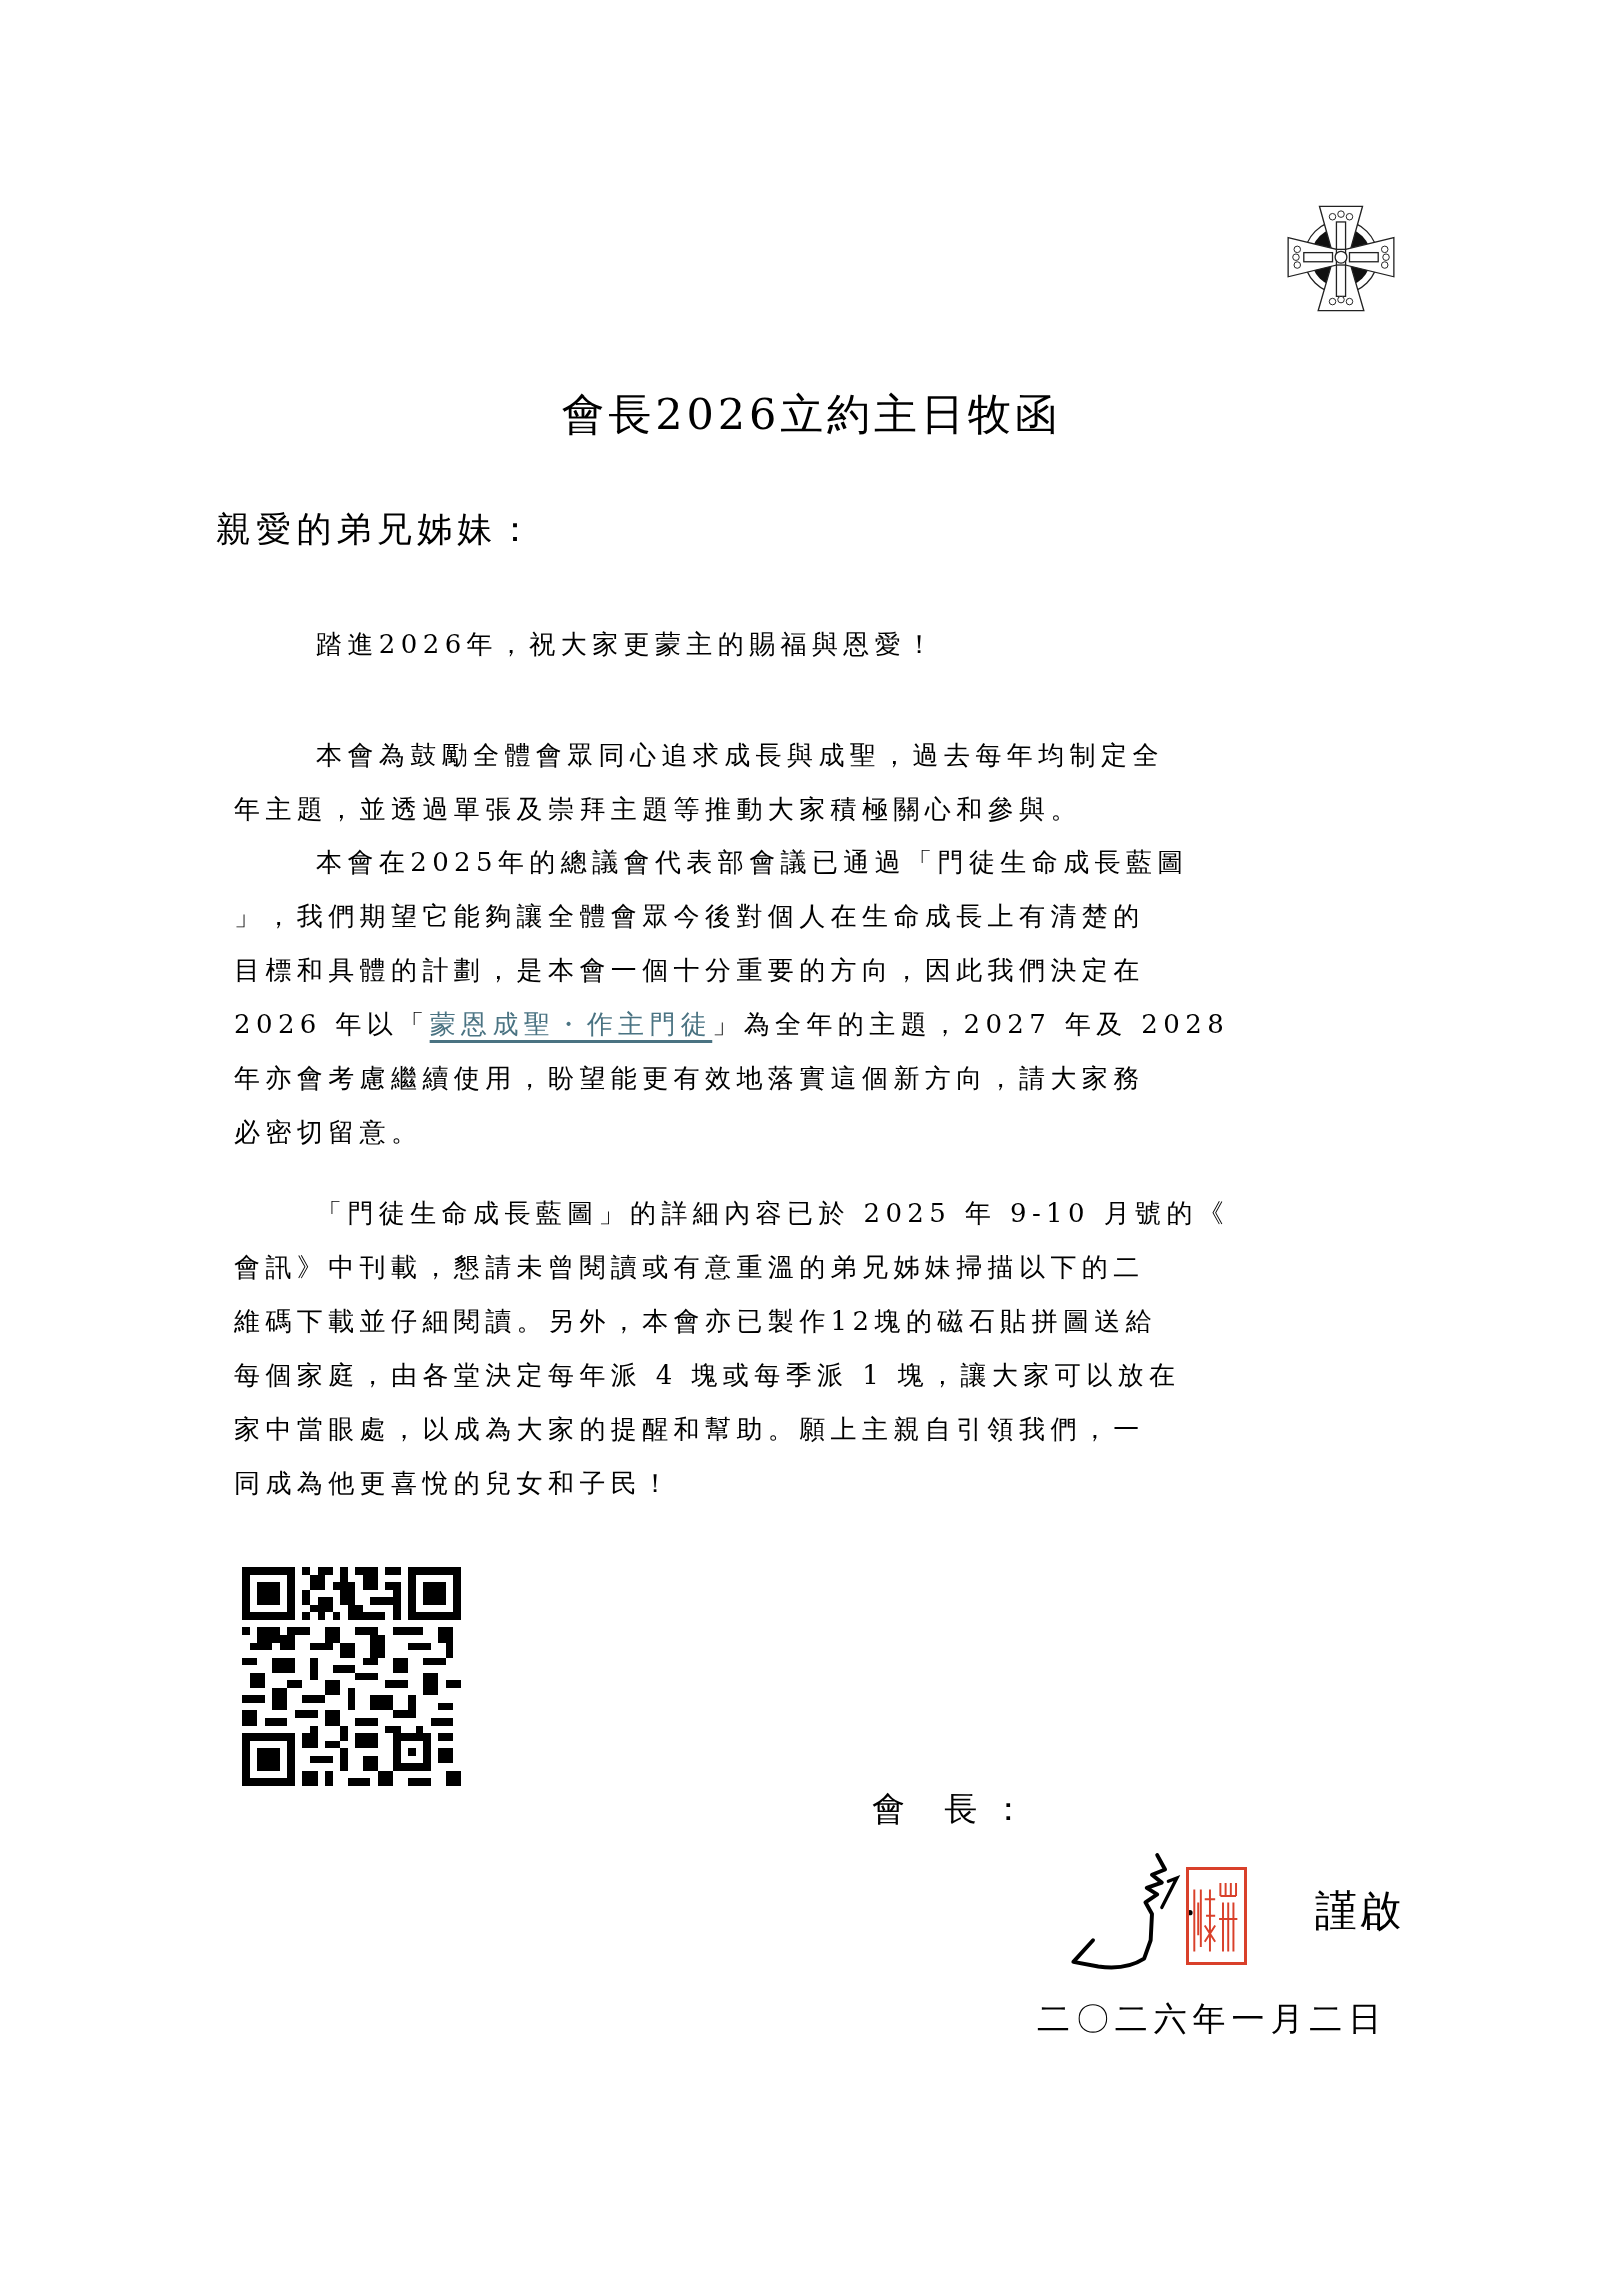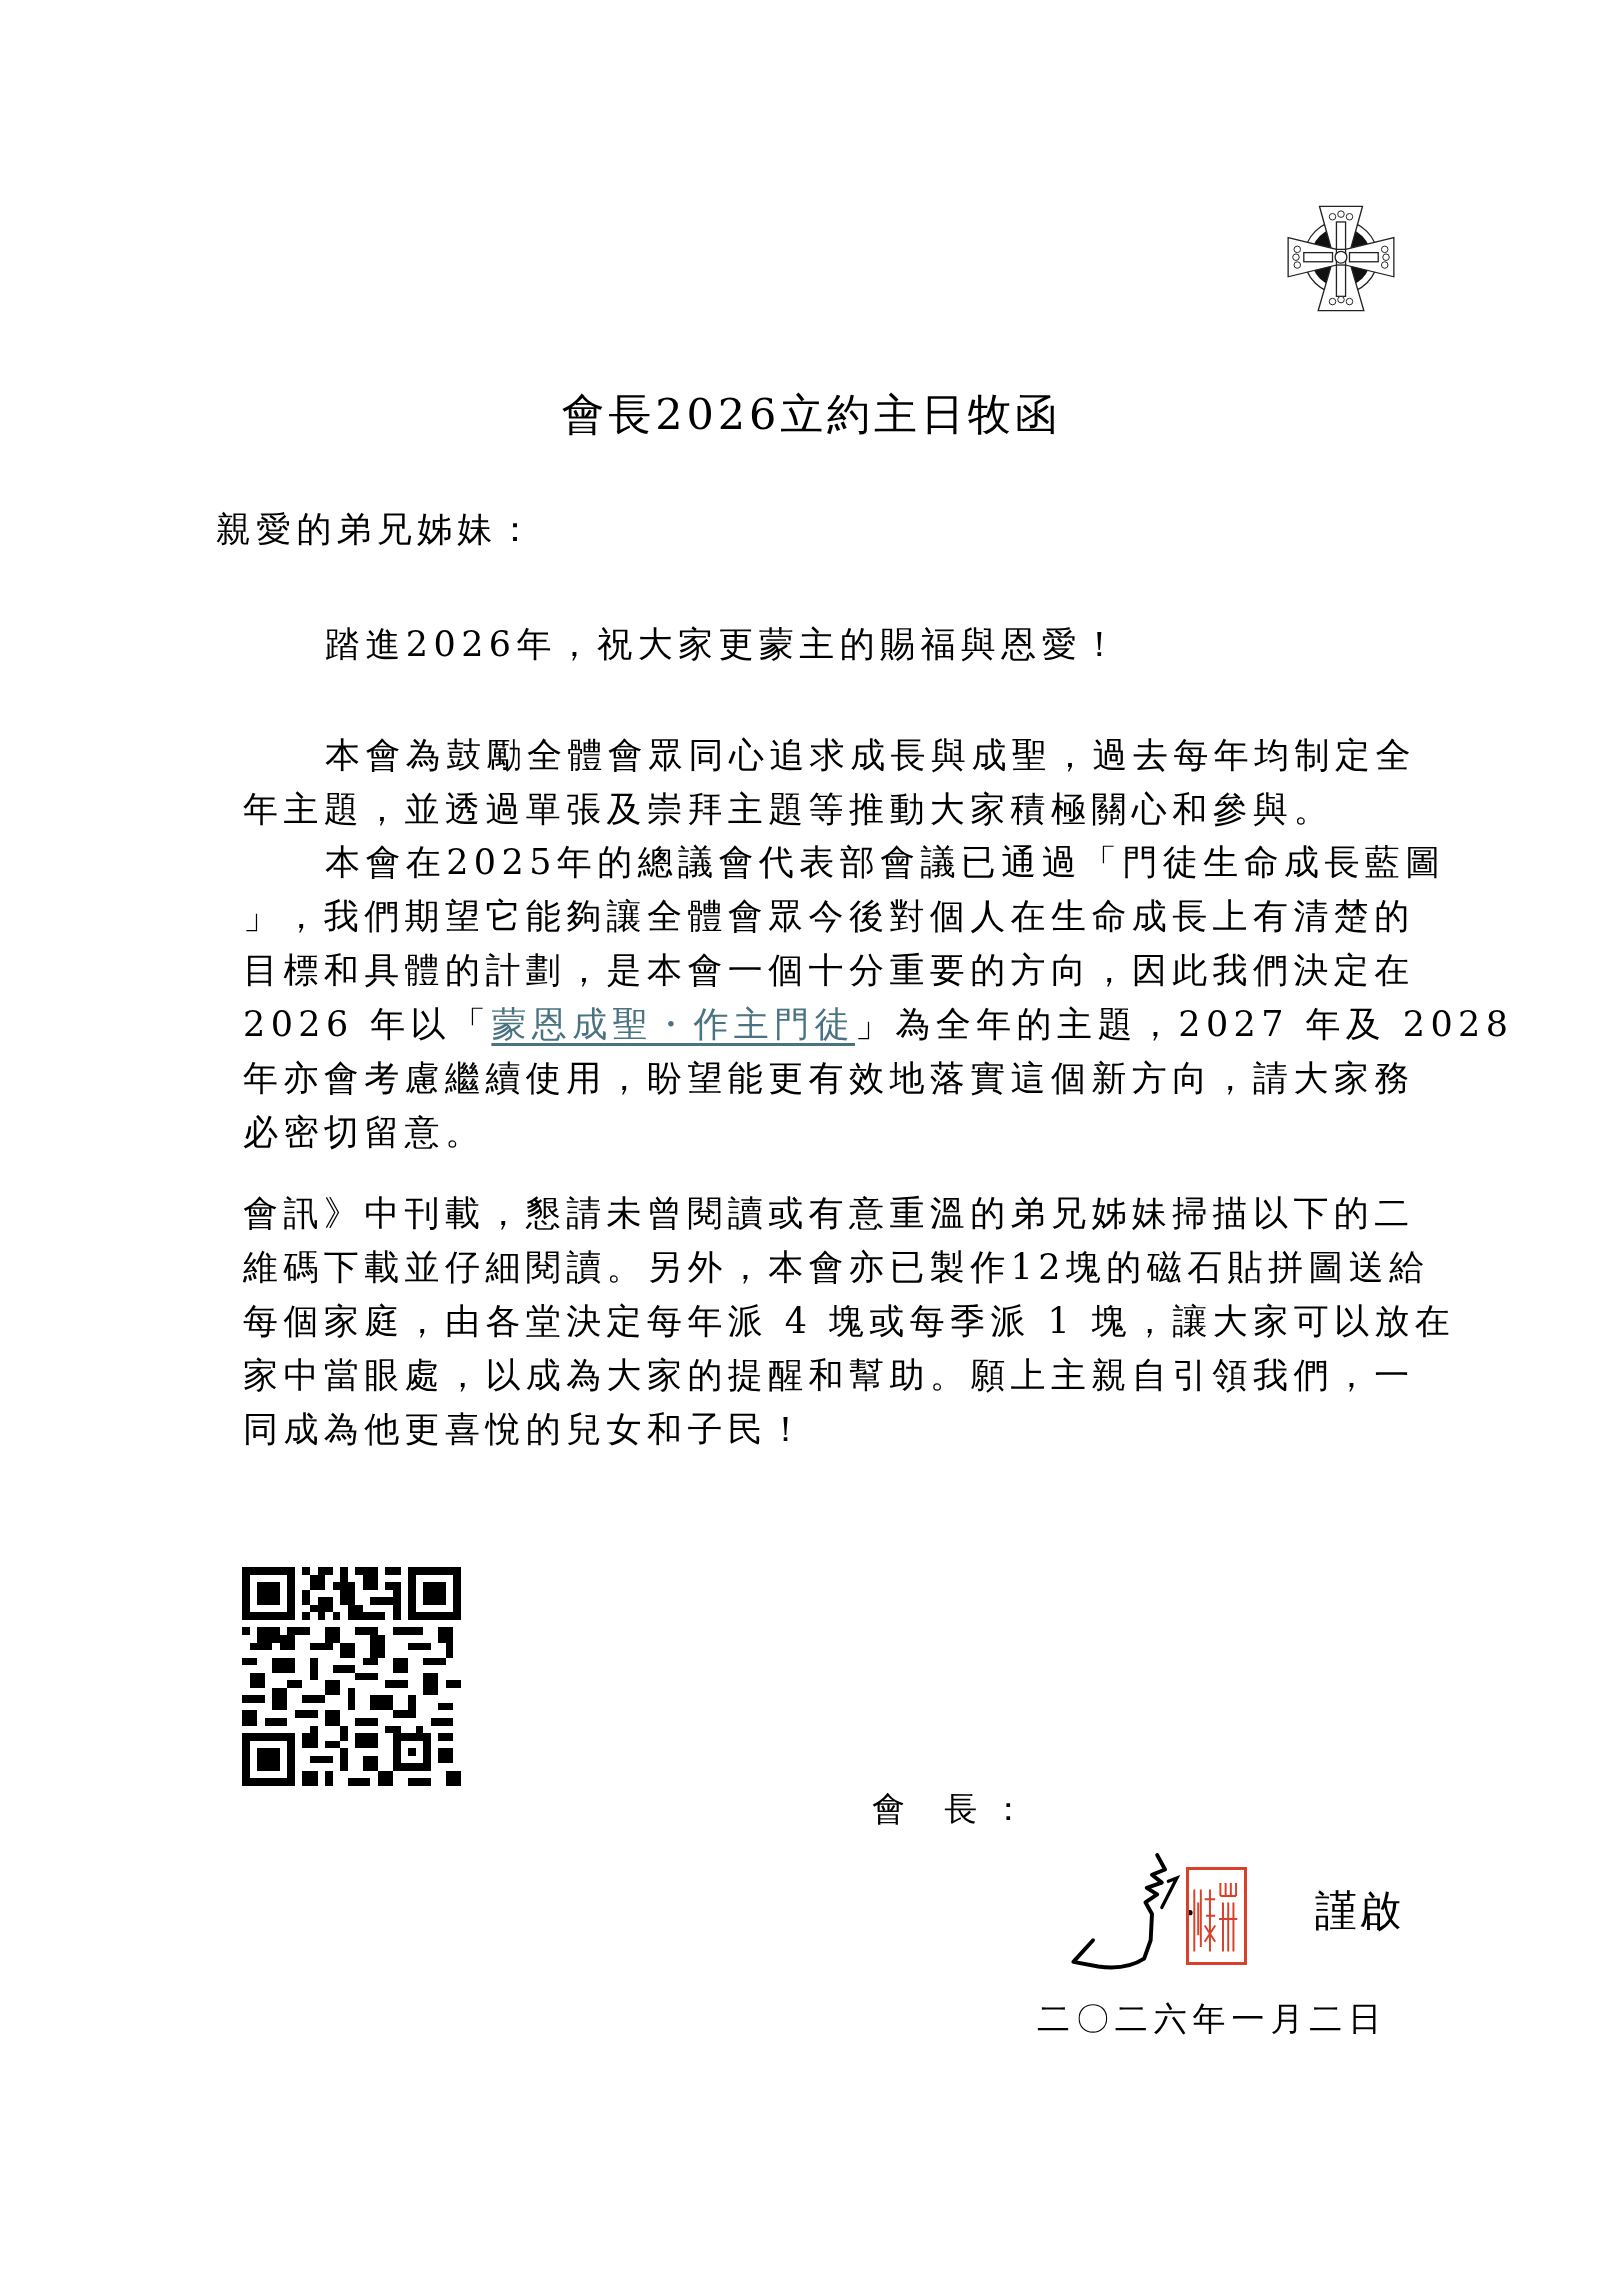--- a/index.html
+++ b/index.html
@@ -3,22 +3,22 @@
 <meta charset="utf-8">
 <style>
   html, body { margin: 0; padding: 0; background: #ffffff; }
   body { width: 1623px; height: 2295px; position: relative; overflow: hidden;
          font-family: "DejaVu Serif", "Liberation Serif", serif; color: #000; }
   .page { position: absolute; left: 0; top: 0; width: 1623px; height: 2267px; background: #fff; }
   .emblem { position: absolute; left: 1279px; top: 193px; width: 124px; height: 131px; }
   .title { position: absolute; left: 0; width: 1623px; top: 385px; text-align: center;
            font-size: 43px; letter-spacing: 3.9px; line-height: 59px; }
   .salutation { position: absolute; left: 216px; top: 503px; font-size: 35px; letter-spacing: 5.2px; line-height: 52px; }
-  .para { position: absolute; left: 234px; width: 1161px; font-size: 35px; line-height: 54px;
-          letter-spacing: 5.4px; text-align: justify; margin-left: 9px; }
+  .para { position: absolute; left: 234px; width: 1161px; font-size: 26px; line-height: 54px;
+          letter-spacing: 5.4px; text-align: justify; }
   .para .line { display: block; white-space: nowrap; height: 54px; }
   .para .indent { padding-left: 82px; }
   .link { color: #4a7382; text-decoration: underline; text-decoration-color: #4a7382;
           text-decoration-thickness: 3.3px; text-underline-offset: 6.5px; cursor: pointer; }
   .qr { position: absolute; left: 242px; top: 1567px; width: 219px; height: 219px; }
   .signer-label { position: absolute; left: 872px; top: 1786px; font-size: 33px; letter-spacing: 14.4px; line-height: 46px; }
   .signature { position: absolute; left: 1047px; top: 1842px; width: 151px; height: 131px; }
   .seal { position: absolute; left: 1186px; top: 1867px; width: 61px; height: 98px;
           border: 3.9px solid #d9402a; box-sizing: border-box; }
   .closing { position: absolute; left: 1315px; top: 1888px; font-size: 42px; letter-spacing: 2.6px; line-height: 46px; }
@@ -77,20 +77,21 @@
     <span class="line">」，我們期望它能夠讓全體會眾今後對個人在生命成長上有清楚的</span>
     <span class="line">目標和具體的計劃，是本會一個十分重要的方向，因此我們決定在</span>
     <span class="line">
       <span>2026 年以「</span><span class="link">蒙恩成聖・作主門徒</span><span>」為全年的主題，2027 年及 2028</span>
     </span>
     <span class="line">年亦會考慮繼續使用，盼望能更有效地落實這個新方向，請大家務</span>
     <span class="line">必密切留意。</span>
   </div>
 
   <div class="para" style="top:1186px;">
+    <span class="line indent">「門徒生命成長藍圖」的詳細內容已於 2025 年 9-10 月號的《</span>
     <span class="line">會訊》中刊載，懇請未曾閱讀或有意重溫的弟兄姊妹掃描以下的二</span>
     <span class="line">維碼下載並仔細閱讀。另外，本會亦已製作12塊的磁石貼拼圖送給</span>
     <span class="line">每個家庭，由各堂決定每年派 4 塊或每季派 1 塊，讓大家可以放在</span>
     <span class="line">家中當眼處，以成為大家的提醒和幫助。願上主親自引領我們，一</span>
     <span class="line">同成為他更喜悅的兒女和子民！</span>
   </div>
 
   <svg class="qr" viewBox="0 0 29 29" shape-rendering="crispEdges">
     <rect width="29" height="29" fill="#fff"></rect>
 

